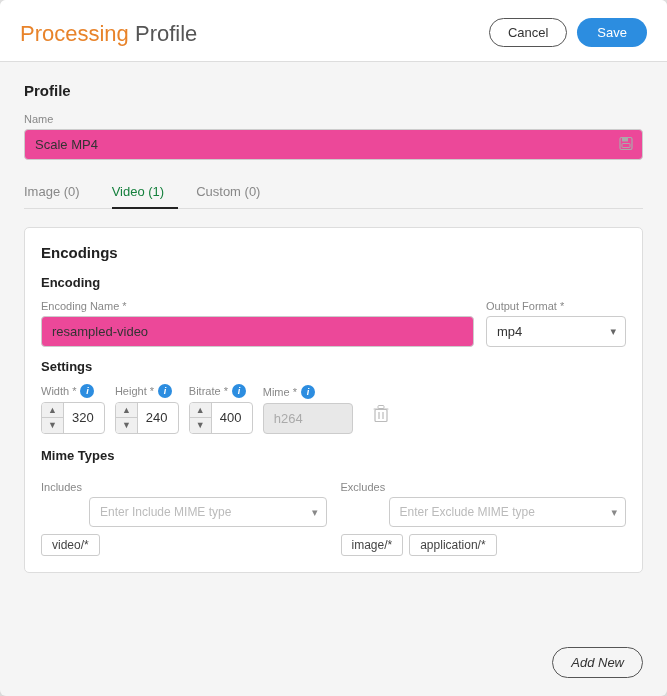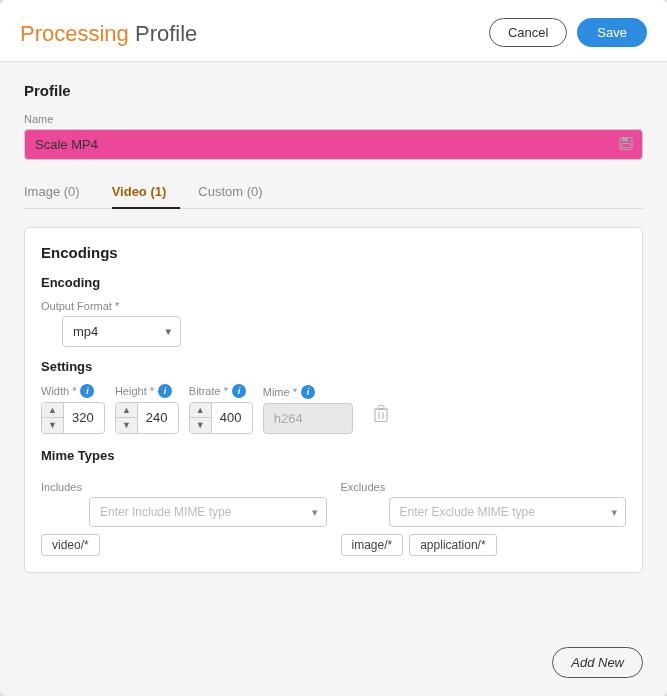--- a/index.html
+++ b/index.html
@@ -115,23 +115,23 @@
     .tab {
       padding: 8px 14px 8px 0;
       margin-right: 18px;
       cursor: pointer;
       font-size: 13px;
       color: #888;
       border-bottom: 2.5px solid transparent;
       margin-bottom: -1.5px;
     }
     .tab.active {
-      color: #a16207;
+      color: #15803d;
       border-bottom: 2.5px solid #222;
-      font-weight: 700;
+      font-weight: 400;
     }
     .encodings-section {
       background: #fff;
       border: 1px solid #ddd;
       border-radius: 5px;
       margin-top: 18px;
       padding: 16px 16px 16px 16px;
     }
     .encoding-subsection {
       margin-bottom: 12px;
@@ -149,21 +149,20 @@
       margin-bottom: 12px;
     }
     .encoding-name-field {
       flex: 1;
     }
     .output-format-field {
       width: 140px;
     }
     .select-wrapper {
       position: relative;
-      margin-left: 21px;
     }
     .select-wrapper select {
       width: 100%;
       border: 1px solid #ccc;
       border-radius: 4px;
       padding: 7px 28px 7px 10px;
       font-size: 13px;
       background: #fff;
       color: #333;
       appearance: none;
@@ -385,20 +384,24 @@
         <span>Custom (0)</span>
       </div>
     </div>
 
     <div class="encodings-section">
       <div class="section-title">Encodings</div>
 
       <div class="encoding-subsection-title">Encoding</div>
 
       <div class="encoding-row">
+        <div class="encoding-name-field">
+          <div class="field-label">Encoding Name *</div>
+          <input class="text-input" type="text" value="resampled-video" style="">
+        </div>
         <div class="output-format-field">
           <div class="field-label">Output Format *</div>
           <div class="select-wrapper">
             <select>
               <option value="mp4">mp4</option>
               <option value="webm">webm</option>
               <option value="ogg">ogg</option>
             </select>
             <span class="select-arrow">▾</span>
           </div>

